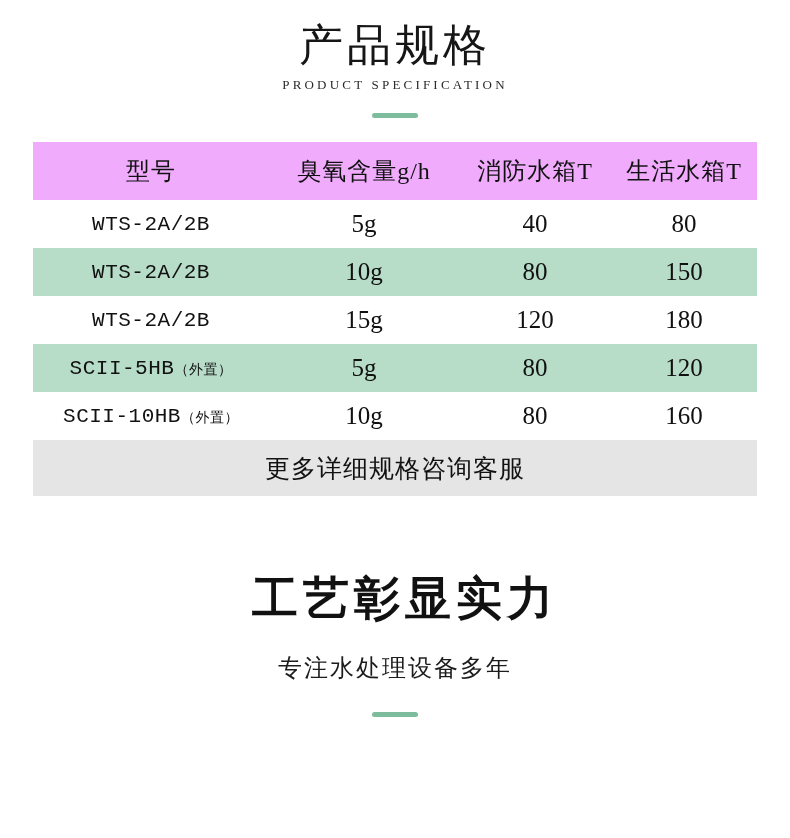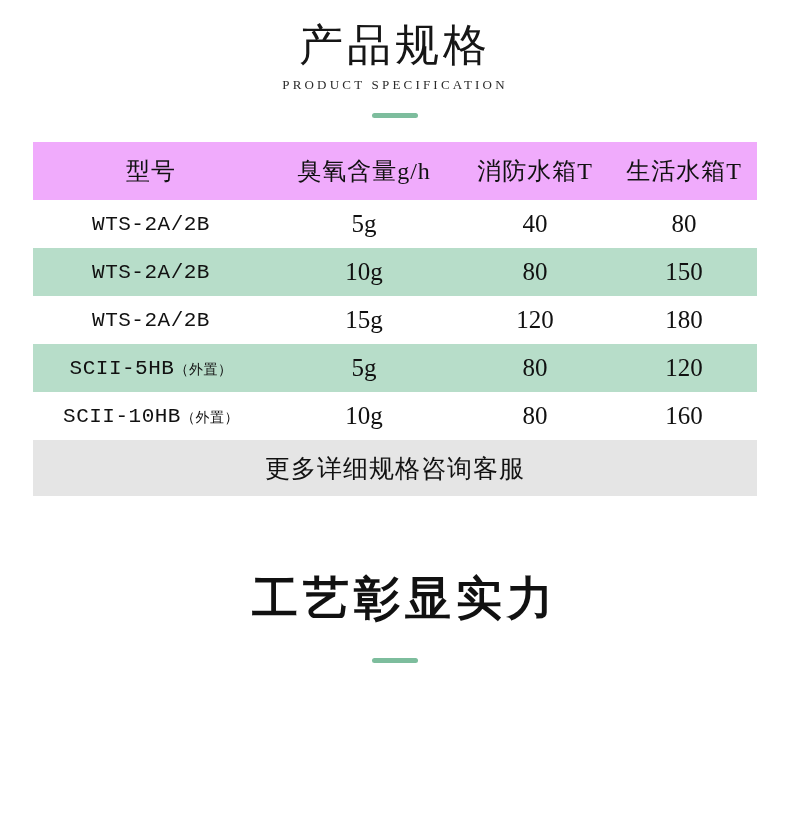--- a/index.html
+++ b/index.html
@@ -197,18 +197,19 @@
         <td class="cell-num">160</td>
       </tr>
       <tr class="footer-row">
         <td colspan="4">更多详细规格咨询客服</td>
       </tr>
     </tbody>
   </table>
 
   <div class="craft">
     <div class="craft-title">工艺彰显实力</div>
+    <div class="craft-sub">专注水处理设备多年</div>
     <div class="divider-wrap">
       <div class="divider"></div>
     </div>
   </div>
 
 </div>
 
 </body></html>

